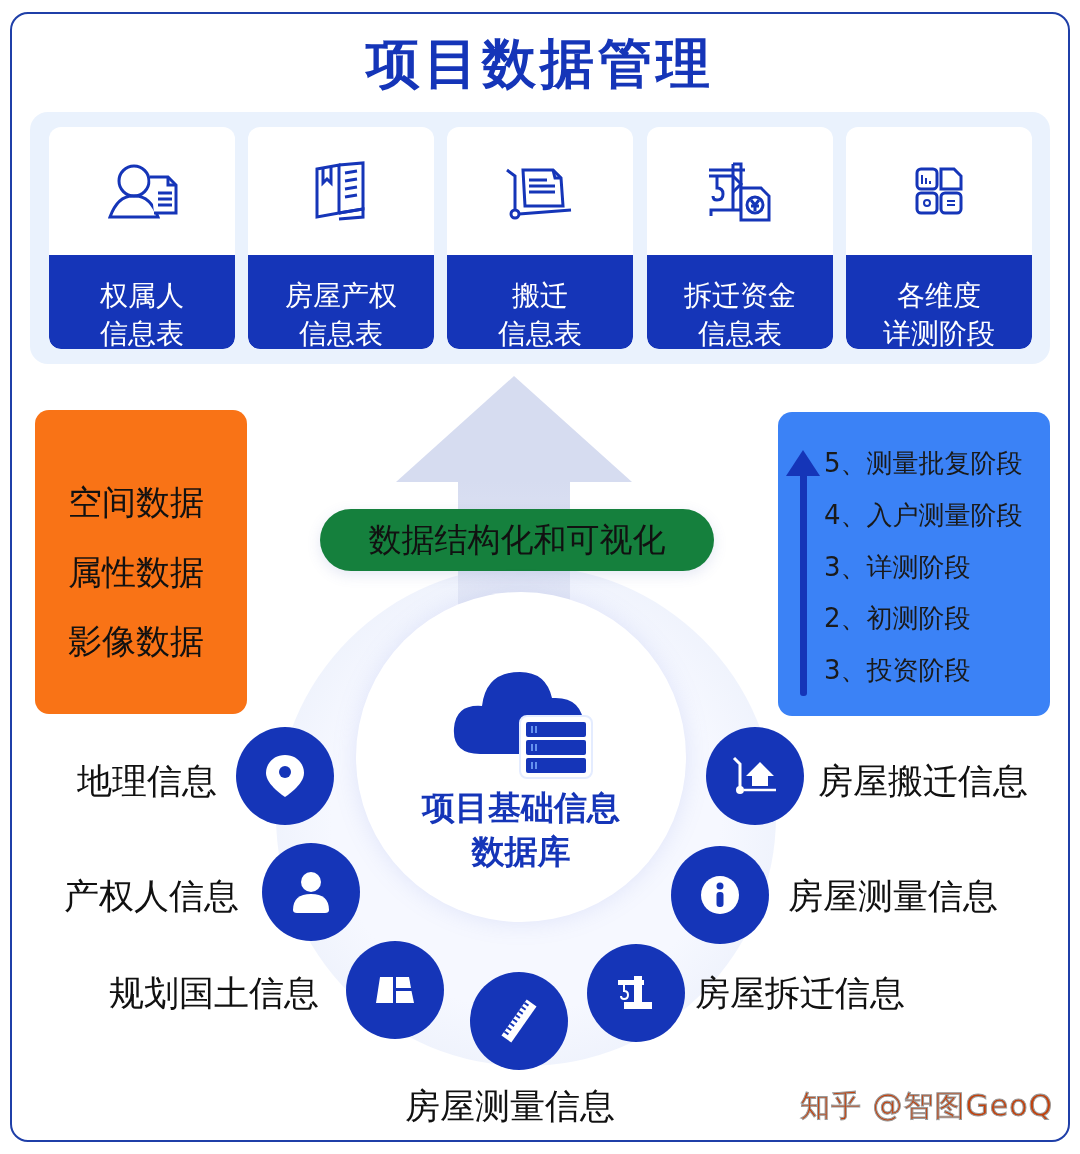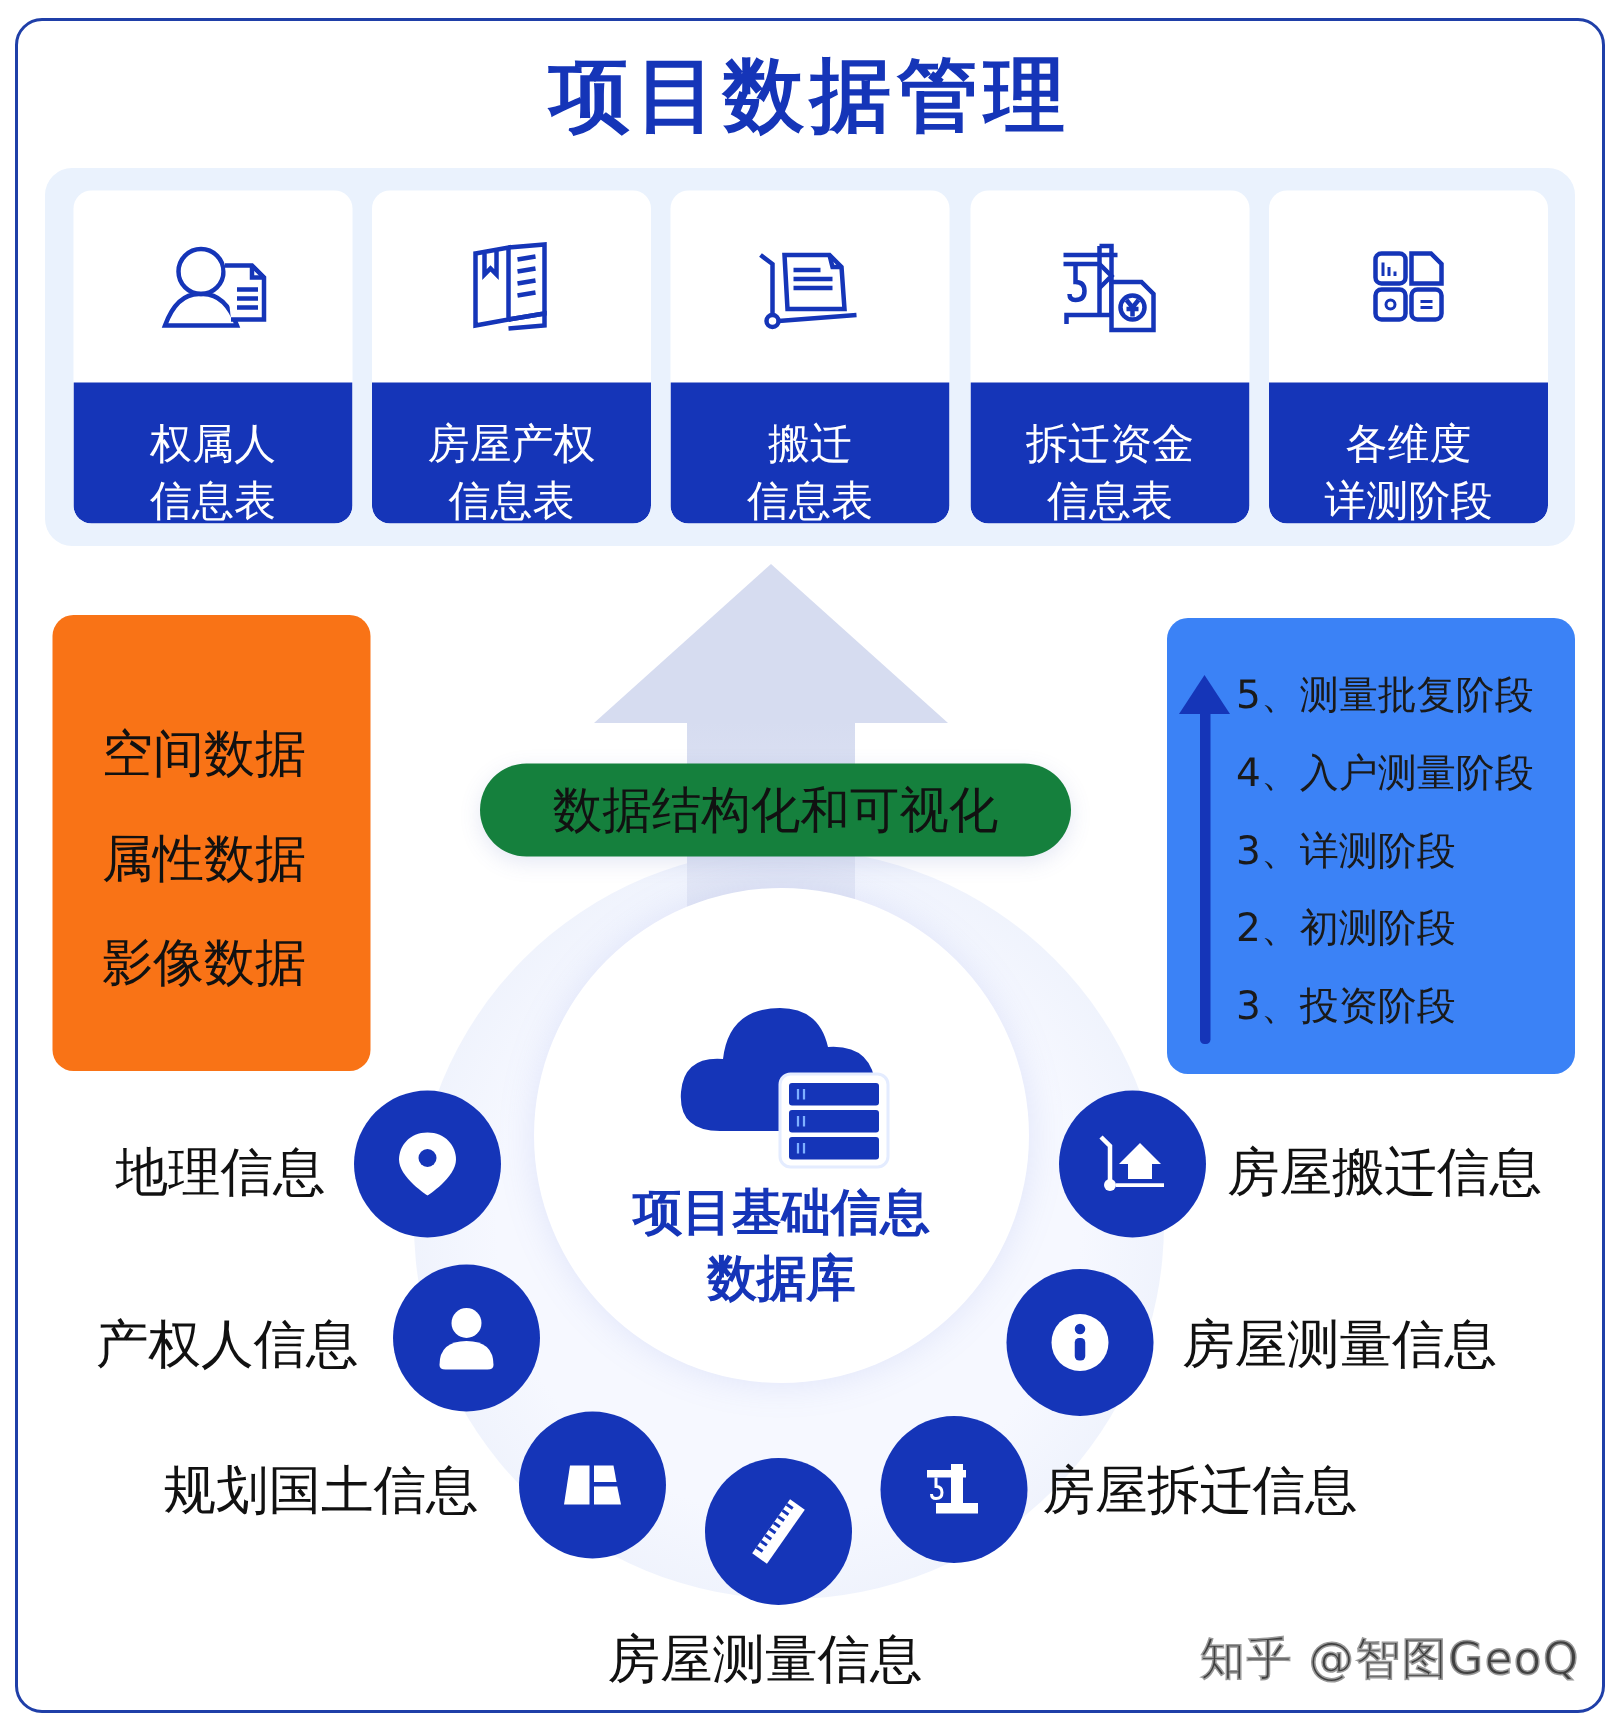--- a/index.html
+++ b/index.html
@@ -92,21 +92,21 @@
   }
 
   
   .node {
     position: absolute; width: 98px; height: 98px; border-radius: 50%;
     background: #1535b8; display: flex; align-items: center; justify-content: center;
   }
   .node-label { position: absolute; font-size: 35px; color: #111111; white-space: nowrap; }
 
   .watermark {
-    position: absolute; left: 800px; top: 1086px; font-size: 30px; color: #404040;
+    position: absolute; left: 800px; top: 1086px; font-size: 30px; color: #c2410c;
     -webkit-text-stroke: 1px #9a9a9a; letter-spacing: 1px;
   }
 </style>
 </head>
 <body>
 
 <div class="frame"></div>
 
 <div class="title">项目数据管理</div>
 

